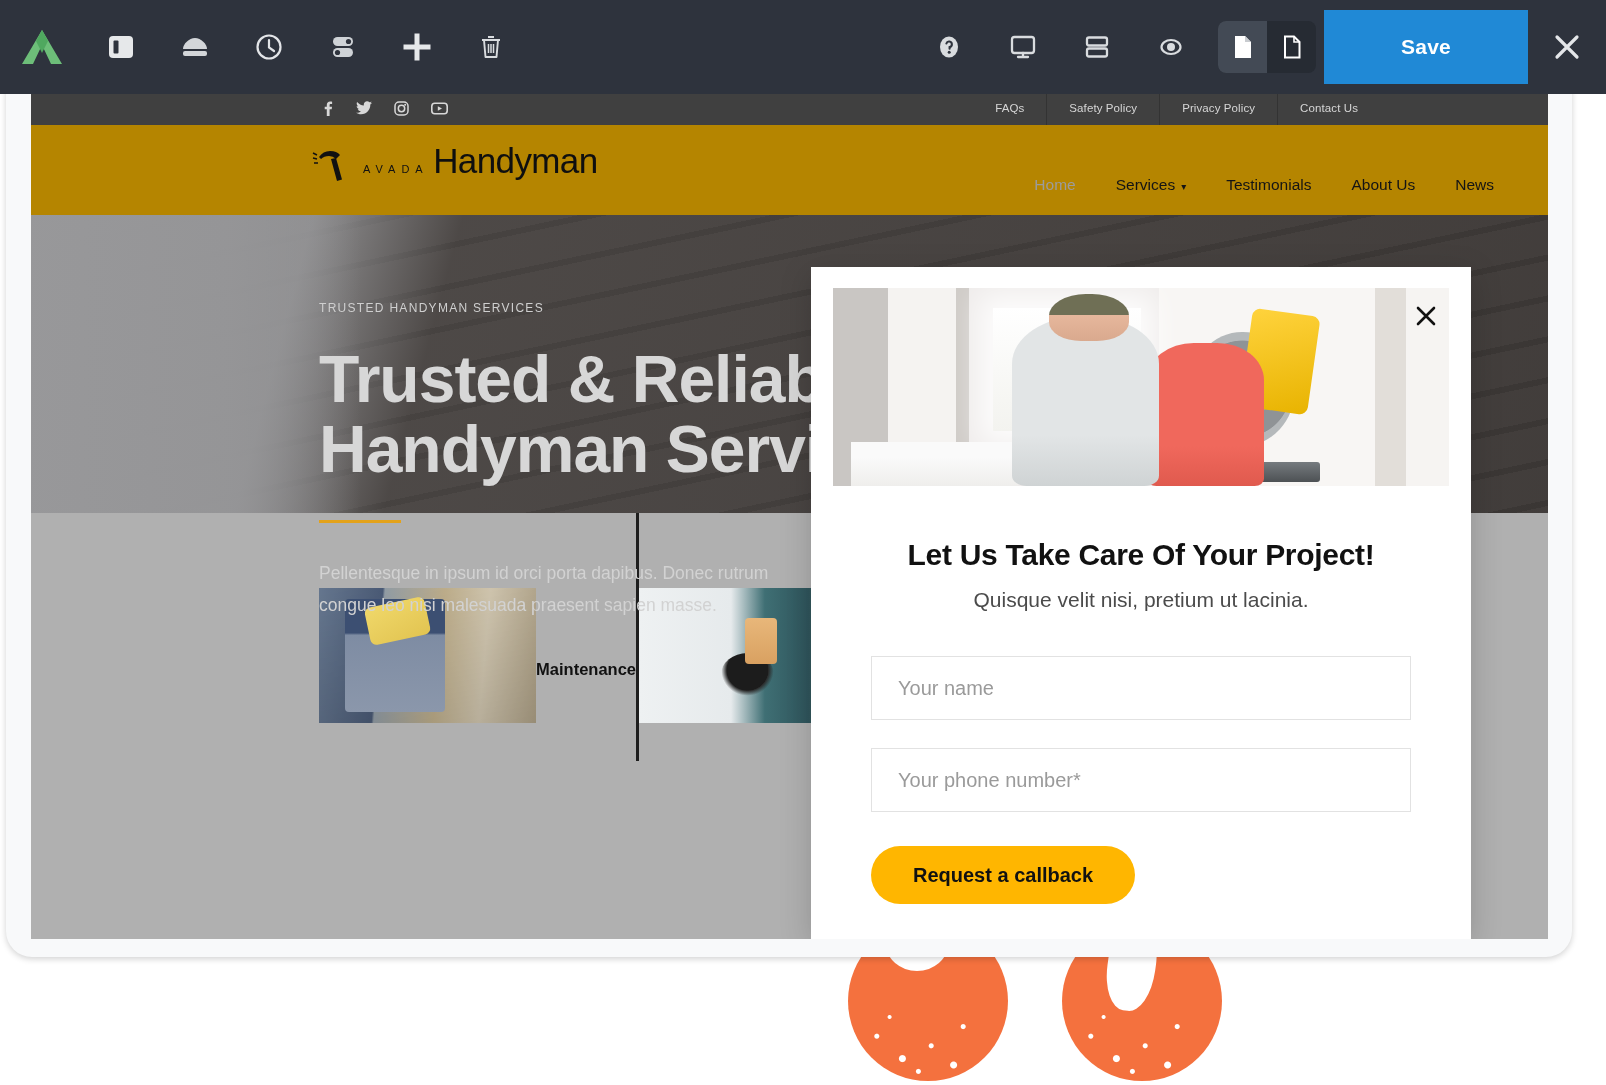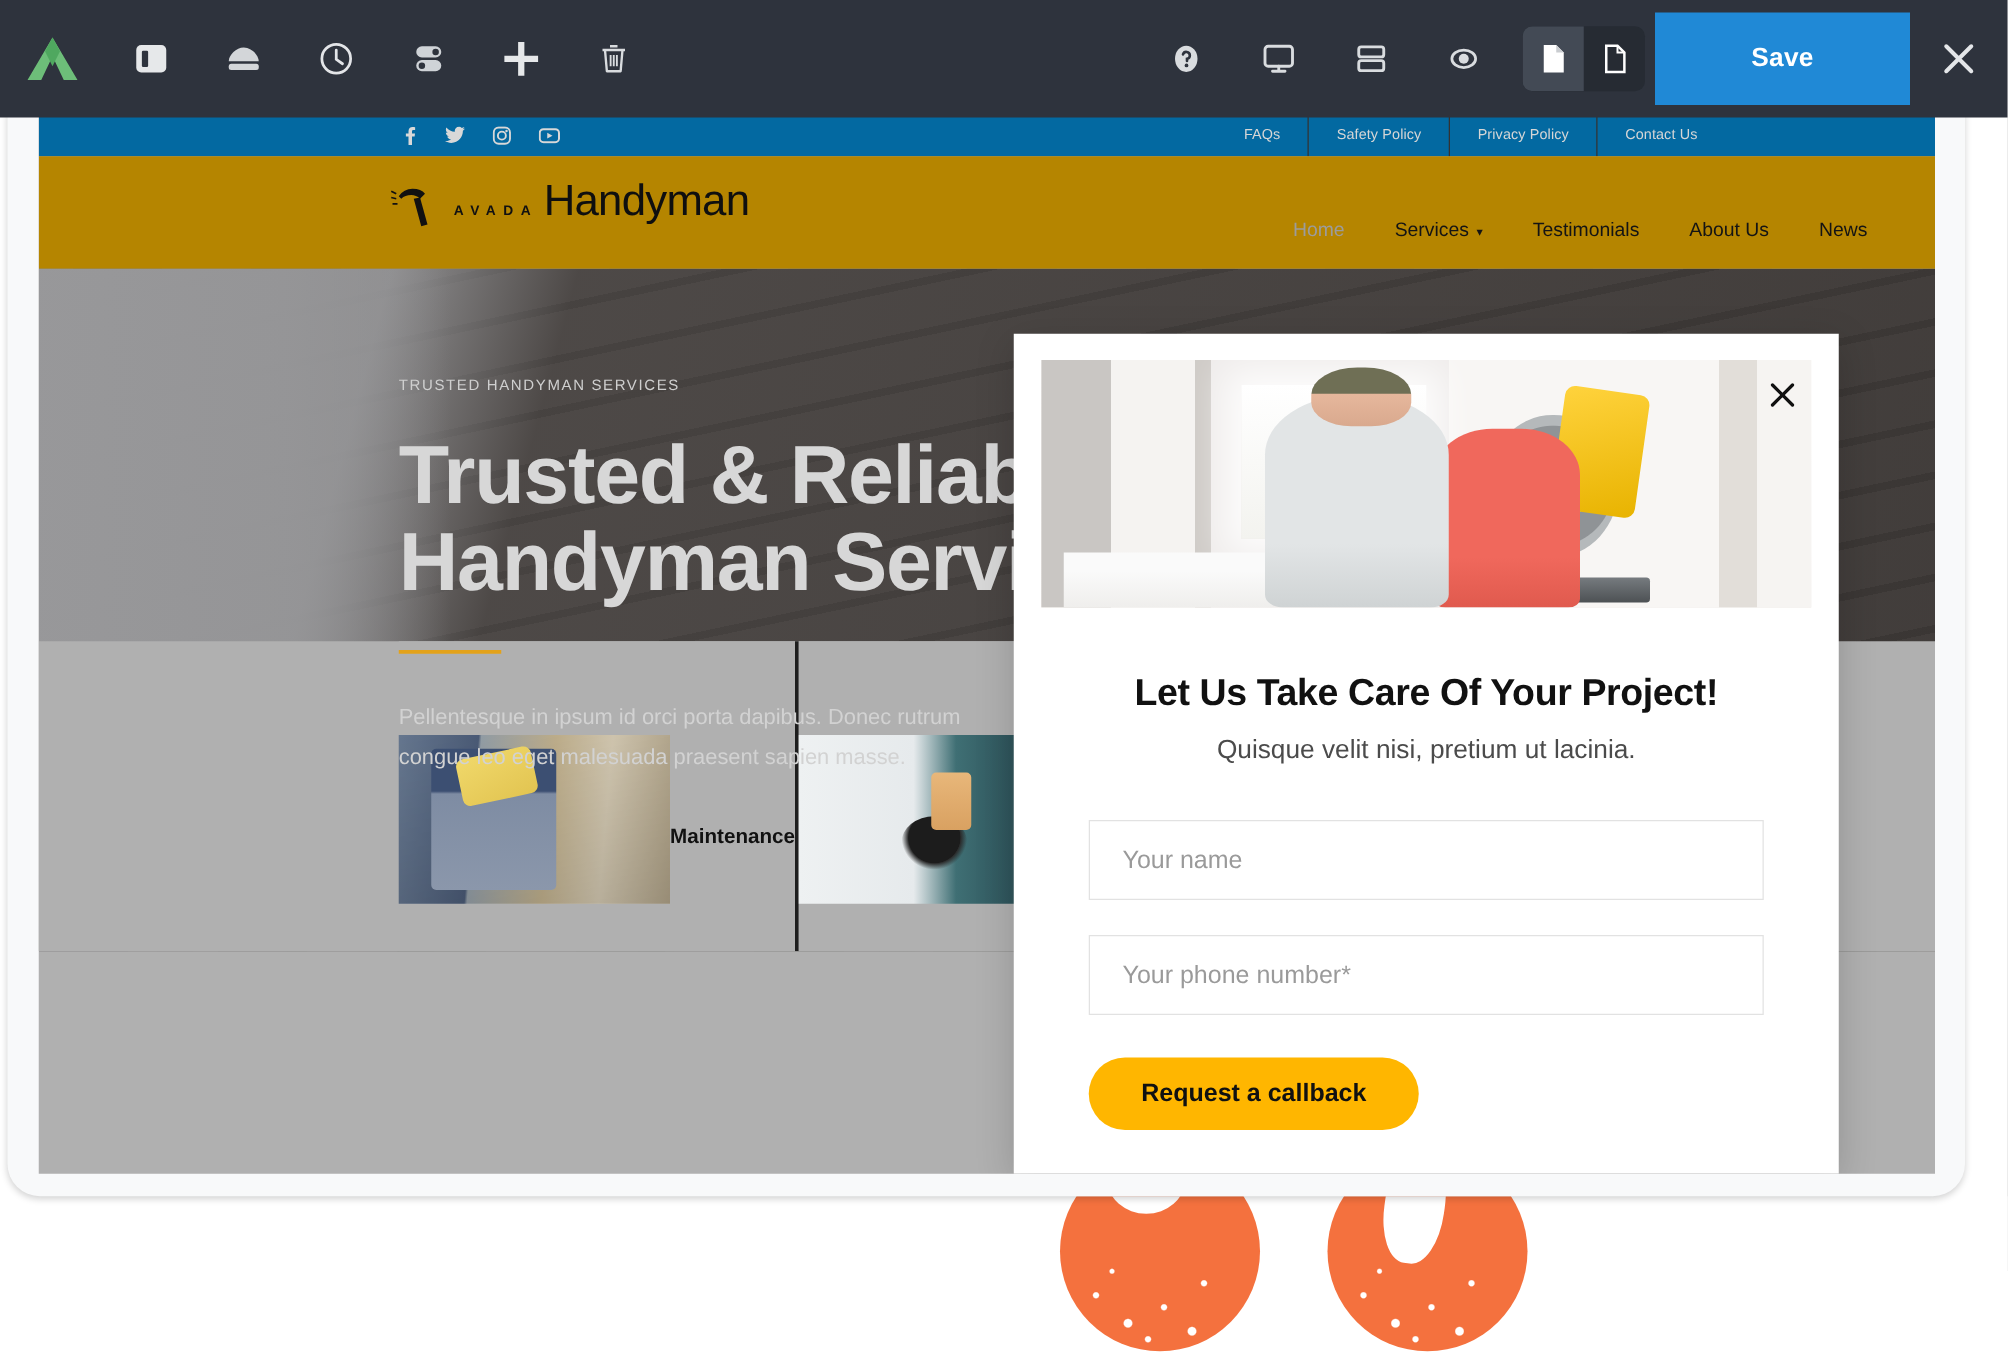--- a/index.html
+++ b/index.html
@@ -74,21 +74,21 @@
     position: absolute;
     left: 31px; top: 91px;
     width: 1517px; height: 848px;
     overflow: hidden;
     background: #b0b0b0;
     border-radius: 0;
   }
 
   
   .site-topbar {
-    height: 34px; background: #0369a1;
+    height: 34px; background: #404040;
     display: flex; align-items: center;
     padding: 0 0 0 290px;
     position: relative;
   }
   .social { display: flex; align-items: center; gap: 22px; }
   .social span { cursor: pointer; display: flex; }
   .top-links {
     position: absolute; right: 168px; top: 0;
     height: 34px; display: flex; align-items: stretch;
   }
@@ -106,21 +106,21 @@
     display: flex; align-items: center;
     position: relative;
   }
   .brand {
     position: absolute; left: 280px; top: 18px;
     display: flex; align-items: flex-start;
     cursor: pointer;
   }
   .brand-text { margin-left: 8px; }
   .brand-sub {
-    font-size: 11px; letter-spacing: 6px; font-weight: bold;
+    font-size: 11px; letter-spacing: 6px; font-weight: normal;
     color: #111; line-height: 1;
   }
   .brand-main {
     font-size: 35px; font-weight: normal; color: #0f0f0f;
     line-height: 1; margin-top: 3px; letter-spacing: -.6px;
   }
   .site-nav {
     position: absolute; right: 34px; top: 15px; height: 90px;
     display: flex; align-items: center; gap: 0;
   }
@@ -559,21 +559,21 @@
     <div class="hero-bg"></div>
     <div class="hero-left-fade"></div>
 
     <div class="hero-content">
       <div class="hero-eyebrow">TRUSTED HANDYMAN SERVICES</div>
       <div class="hero-title">
         <div>Trusted &amp; Reliable</div>
         <div>Handyman Services</div>
       </div>
       <div class="hero-rule"></div>
-      <div class="hero-text">Pellentesque in ipsum id orci porta dapibus. Donec rutrum congue leo eget malesuada praesent sapien masse.</div>
+      <div class="hero-text">Pellentesque in ipsum id orci porta dapibus. Donec rutrum congue leo nisi malesuada praesent sapien masse.</div>
     </div>
 
     <div class="services-strip">
       <div class="cards">
         <div class="card">
           <div class="card-img img-maintenance"></div>
           <div class="card-label">Maintenance</div>
         </div>
         <div class="card">
           <div class="card-img img-plumbing"></div>

